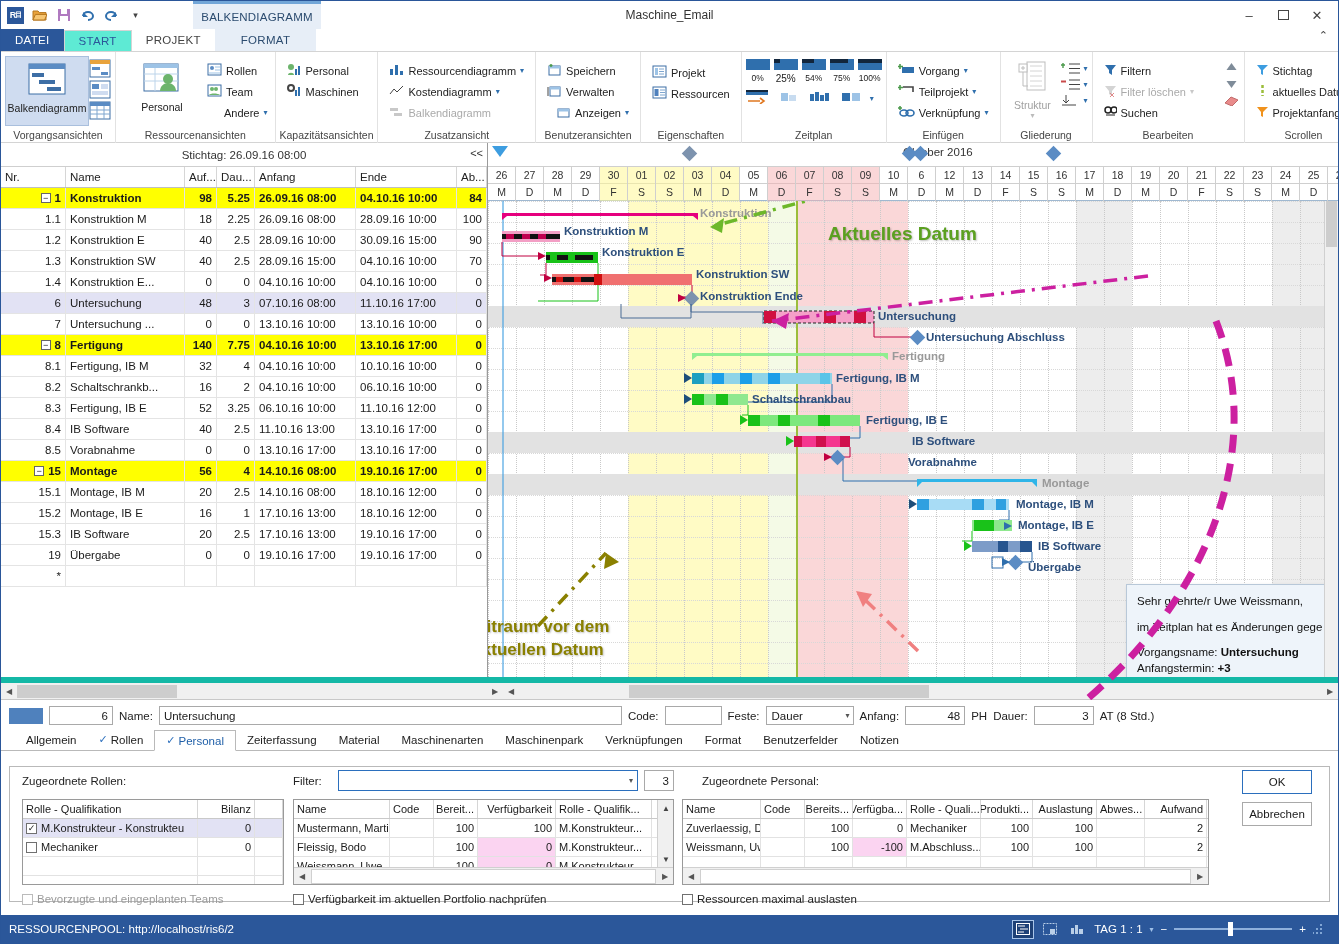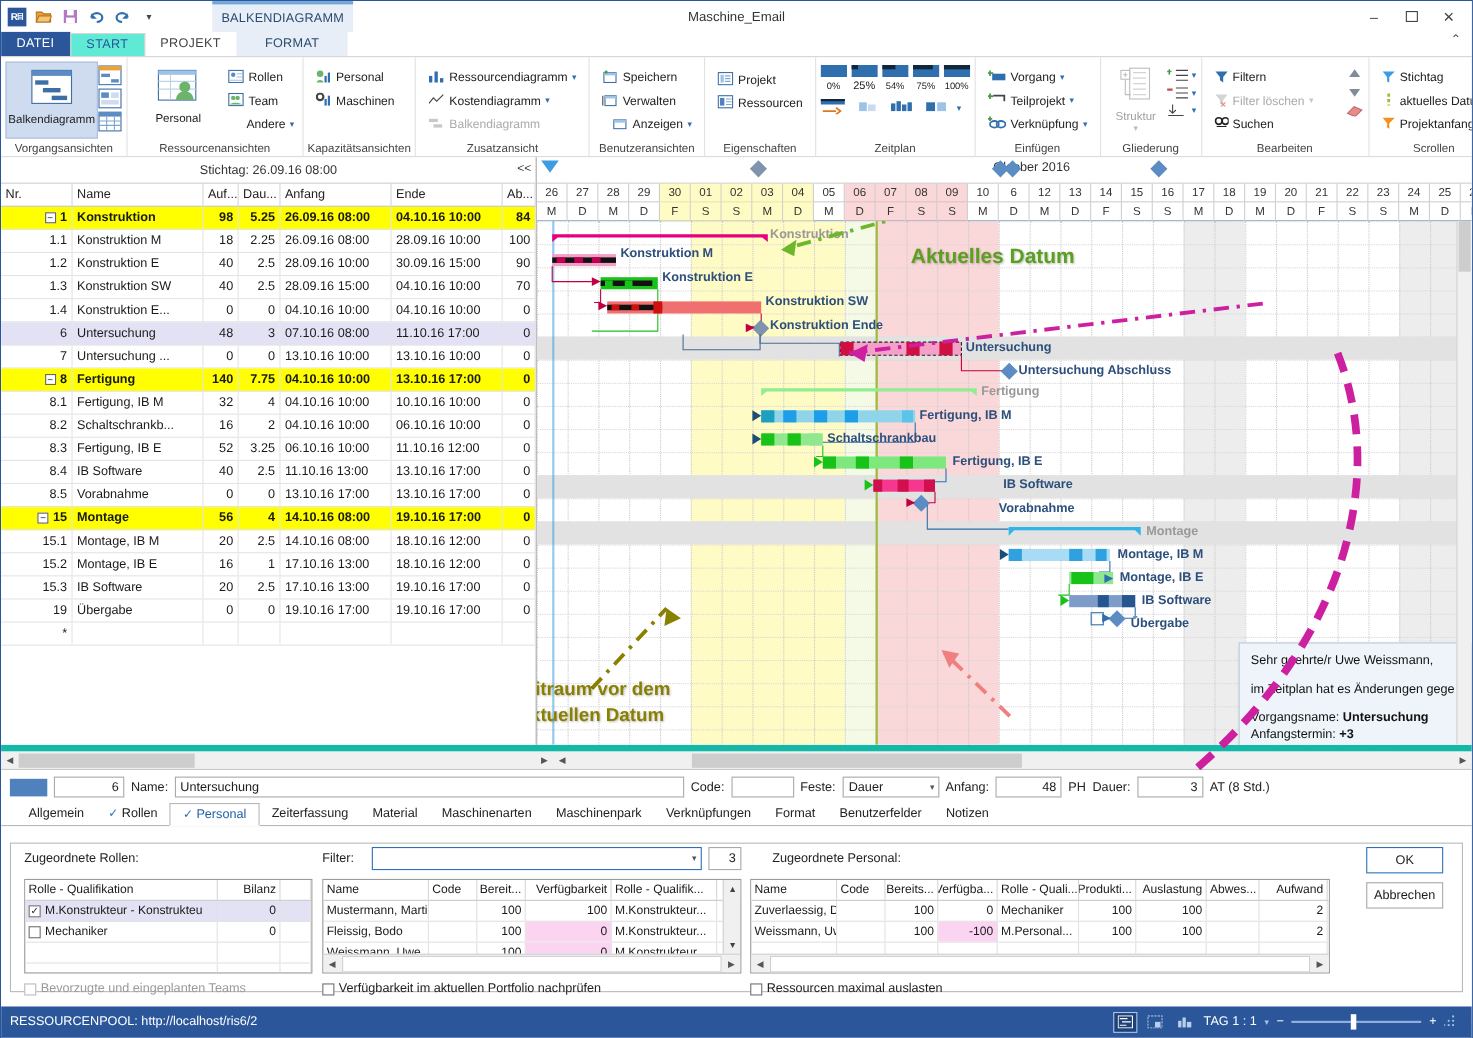--- a/index.html
+++ b/index.html
@@ -1425,21 +1425,21 @@
               <div class="gc num" style="width:52px">100</div>
               <div class="gc num" style="width:64px">100</div>
               <div class="gc" style="width:48px"></div>
               <div class="gc num" style="width:62px">2</div>
             </div>
             <div class="grow">
               <div class="gc" style="width:78px">Weissmann, Uw</div>
               <div class="gc" style="width:44px"></div>
               <div class="gc num" style="width:48px">100</div>
               <div class="gc num pink" style="width:54px">-100</div>
-              <div class="gc" style="width:74px">M.Personal...</div>
+              <div class="gc" style="width:74px">M.Abschluss...</div>
               <div class="gc num" style="width:52px">100</div>
               <div class="gc num" style="width:64px">100</div>
               <div class="gc" style="width:48px"></div>
               <div class="gc num" style="width:62px">2</div>
             </div>
             <div class="grow">
               <div class="gc" style="width:78px"></div>
               <div class="gc" style="width:44px"></div>
               <div class="gc" style="width:48px"></div>
               <div class="gc" style="width:54px"></div>

